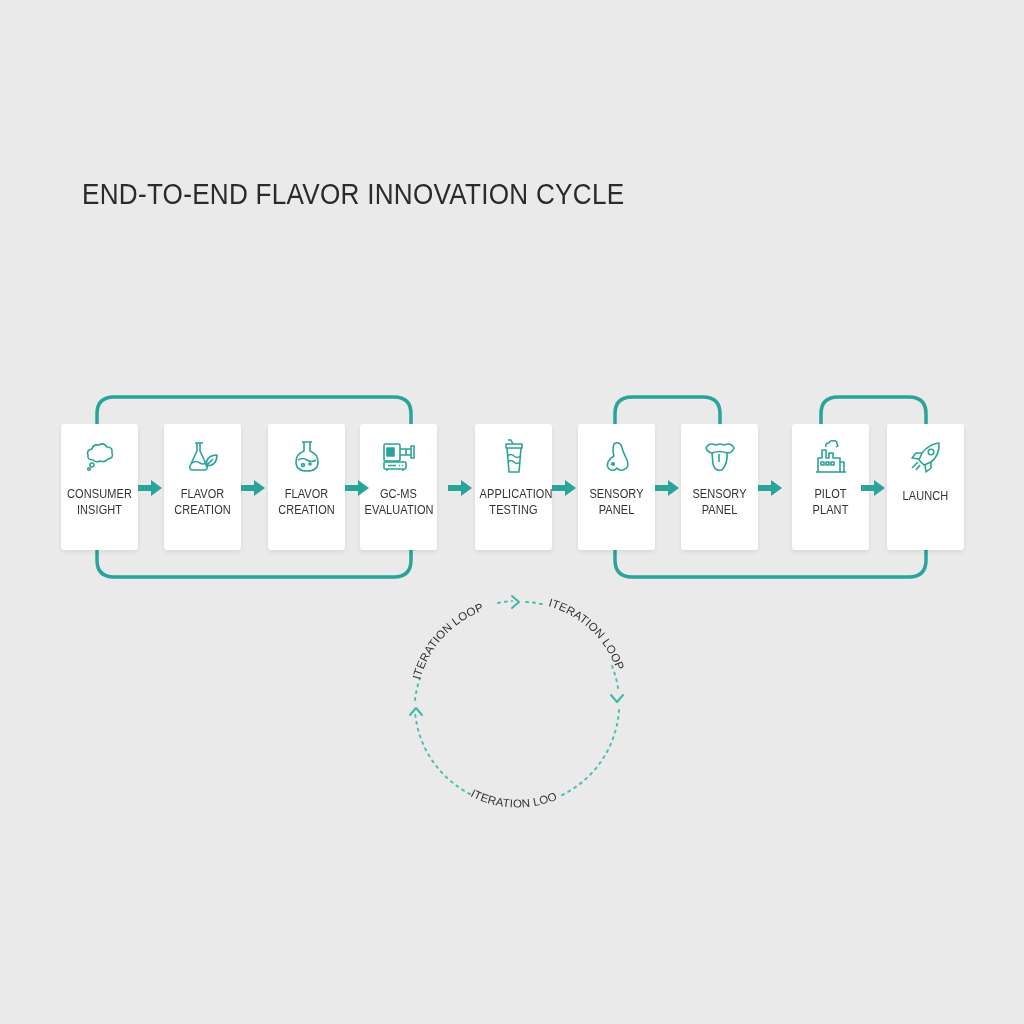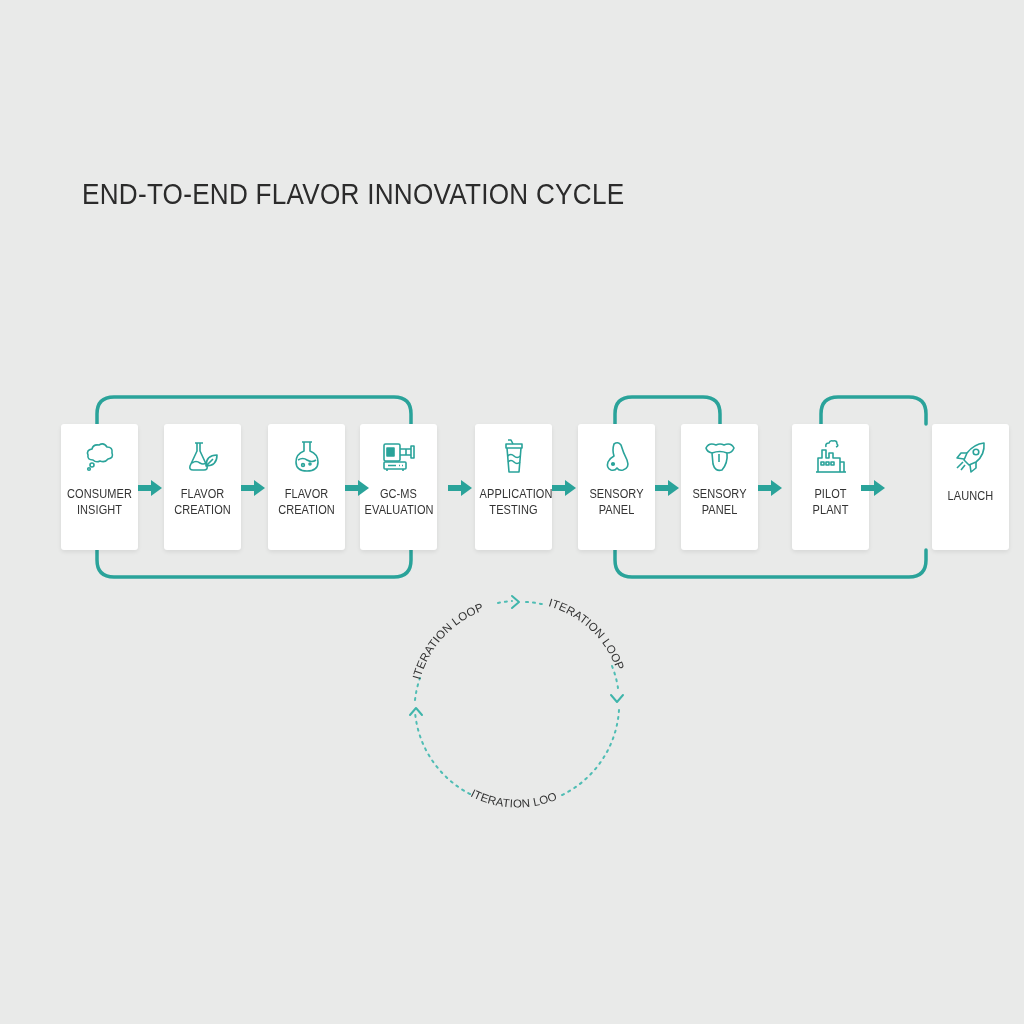--- a/index.html
+++ b/index.html
@@ -186,21 +186,21 @@
       <rect x="19" y="24" width="3" height="3"></rect>
       <path d="M14 9 Q13 5 17 5 Q18 2 21 3 Q25 2 25 6 Q27 8 24 9"></path>
     </g>
   </svg>
   <div class="label">
     <span>PILOT</span>
       <span>PLANT</span>
   </div>
 </div>
 
-<div class="card" style="left:932px">
+<div class="card" style="left:887px">
   <svg class="icon" viewBox="0 0 38 38">
     <g fill="none" stroke="#2aa39a" stroke-width="1.6" stroke-linejoin="round">
       <path d="M32 5 Q22 6 15 15 L12 22 L17 27 L24 24 Q33 17 32 5 Z"></path>
       <circle cx="24" cy="14" r="2.8"></circle>
       <path d="M15 15 L9 15 L5 20 L12 21"></path>
       <path d="M24 24 L24 30 L19 34 L18 27"></path>
       <path d="M11 24 L6 29 M13 27 L9 32 M9 26 L5 30"></path>
     </g>
   </svg>
   <div class="label single">

